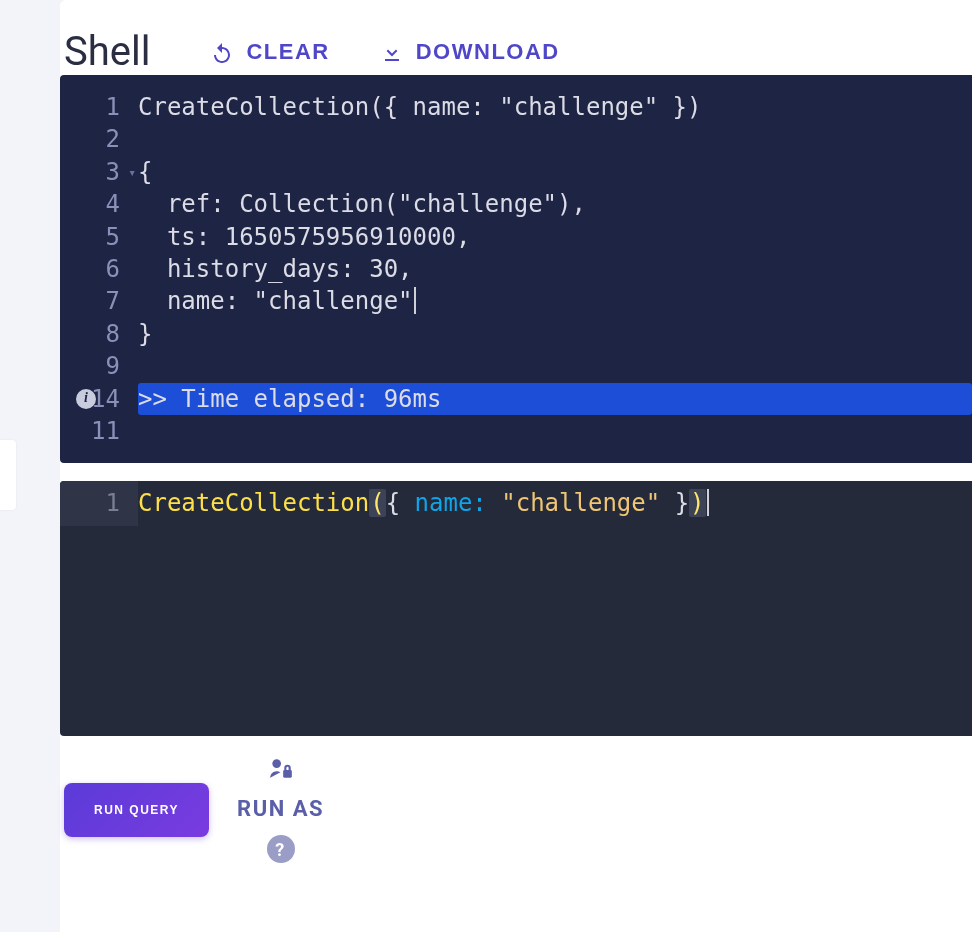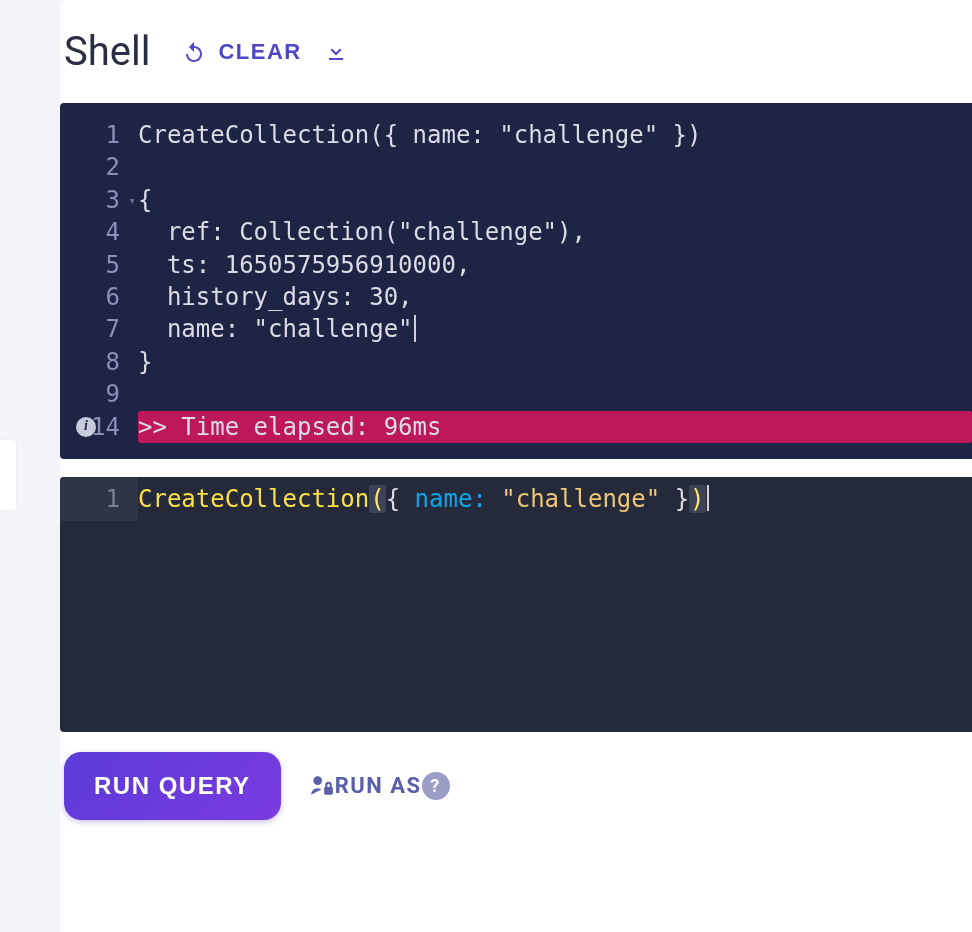--- a/index.html
+++ b/index.html
@@ -17,33 +17,32 @@
     top: 0;
     right: 0;
     bottom: 0;
     background: #ffffff;
     padding-top: 28px;
     border-top-left-radius: 6px;
   }
   .header {
     display: flex;
     align-items: center;
-    gap: 22px;
+    gap: 50px;
     padding: 0 0 0 4px;
-    margin-bottom: 28px;
   }
   .title {
     font-size: 40px;
     font-weight: 400;
     color: #2b2e42;
     margin-right: 10px;
   }
   .toolbar-btn {
     display: inline-flex;
-    align-items: center;
+    align-items: flex-end;
     gap: 12px;
     color: #4f46c8;
     font-size: 22px;
     font-weight: 700;
     letter-spacing: 1.5px;
     cursor: pointer;
     background: none;
     border: none;
   }
   .toolbar-btn svg { width: 24px; height: 24px; fill: #4f46c8; }
@@ -79,21 +78,21 @@
     top: 8px;
     color: #6b7199;
     font-size: 13px;
   }
   .code-content {
     flex: 1;
     white-space: pre;
     padding-right: 16px;
   }
   .highlight-row .code-content {
-    background: #be185d;
+    background: #1d4ed8;
     border-radius: 3px;
   }
   .info-badge {
     position: absolute;
     left: 16px;
     top: 50%;
     transform: translateY(-50%);
     width: 20px;
     height: 20px;
     border-radius: 50%;
@@ -157,36 +156,38 @@
   .action-bar {
     display: flex;
     align-items: center;
     gap: 28px;
     padding-left: 4px;
   }
   .run-btn {
     background: linear-gradient(135deg, #5b3bd8 0%, #7a3be0 100%);
     color: #ffffff;
     border: none;
-    border-radius: 17px;
+    border-radius: 8px;
     padding: 20px 30px;
-    font-size: 24px;
+    font-size: 12px;
     font-weight: 700;
     letter-spacing: 1.5px;
     cursor: pointer;
     box-shadow: 0 2px 6px rgba(90,50,200,0.3);
   }
   .run-as {
     display: inline-flex;
     align-items: center;
+    gap: 14px;
     color: #5a5fa8;
     font-size: 22px;
     font-weight: 700;
     letter-spacing: 1.5px;
     cursor: pointer;
+    flex-direction: column;
   }
   .run-as svg { fill: #5a5fa8; }
   .help-circle {
     width: 28px;
     height: 28px;
     border-radius: 50%;
     background: #9a9dc5;
     color: #ffffff;
     display: inline-flex;
     align-items: center;
@@ -219,20 +220,21 @@
       <svg viewBox="0 0 24 24">
           <path d="M12 5V2L7 7l5 5V8c3.3 0 6 2.7 6 6s-2.7 6-6 6-6-2.7-6-6H4c0 4.4 3.6 8 8 8s8-3.6 8-8-3.6-8-8-8z"></path>
         </svg>
       <span>CLEAR</span>
     </button>
 
     <button class="toolbar-btn">
       <svg viewBox="0 0 24 24">
           <path d="M5 20h14v-2H5v2zM12 2v10.6l-4-4L6.6 10 12 15.4 17.4 10 16 8.6l-4 4V2h0z"></path>
         </svg>
+      <span>DOWNLOAD</span>
     </button>
 
   </div>
 
   <div class="output-pane" id="output-pane">
       <div class="code-row">
         <div class="gutter">1</div>
         <div class="code-content">CreateCollection({ name: "challenge" })</div>
       </div>
       <div class="code-row">
@@ -264,20 +266,24 @@
         <div class="code-content">}</div>
       </div>
       <div class="code-row">
         <div class="gutter">9</div>
         <div class="code-content">&nbsp;</div>
       </div>
       <div class="code-row highlight-row">
         <div class="gutter">14</div>
         <div class="info-badge">i</div>
         <div class="code-content">&gt;&gt; Time elapsed: 96ms</div>
+      </div>
+      <div class="code-row">
+        <div class="gutter">11</div>
+        <div class="code-content">&nbsp;</div>
       </div>
     </div>
 
   <div class="input-pane">
     <div class="input-row">
       <div class="input-gutter">1</div>
       <div class="input-content"><span class="tok-fn">CreateCollection</span><span class="tok-paren-hl">(</span><span class="tok-brace">{</span><span class="tok-prop"> name: </span><span class="tok-string">"challenge"</span><span class="tok-brace"> }</span><span class="tok-paren-hl">)</span><span class="cursor-line"></span></div>
     </div>
   </div>
 

